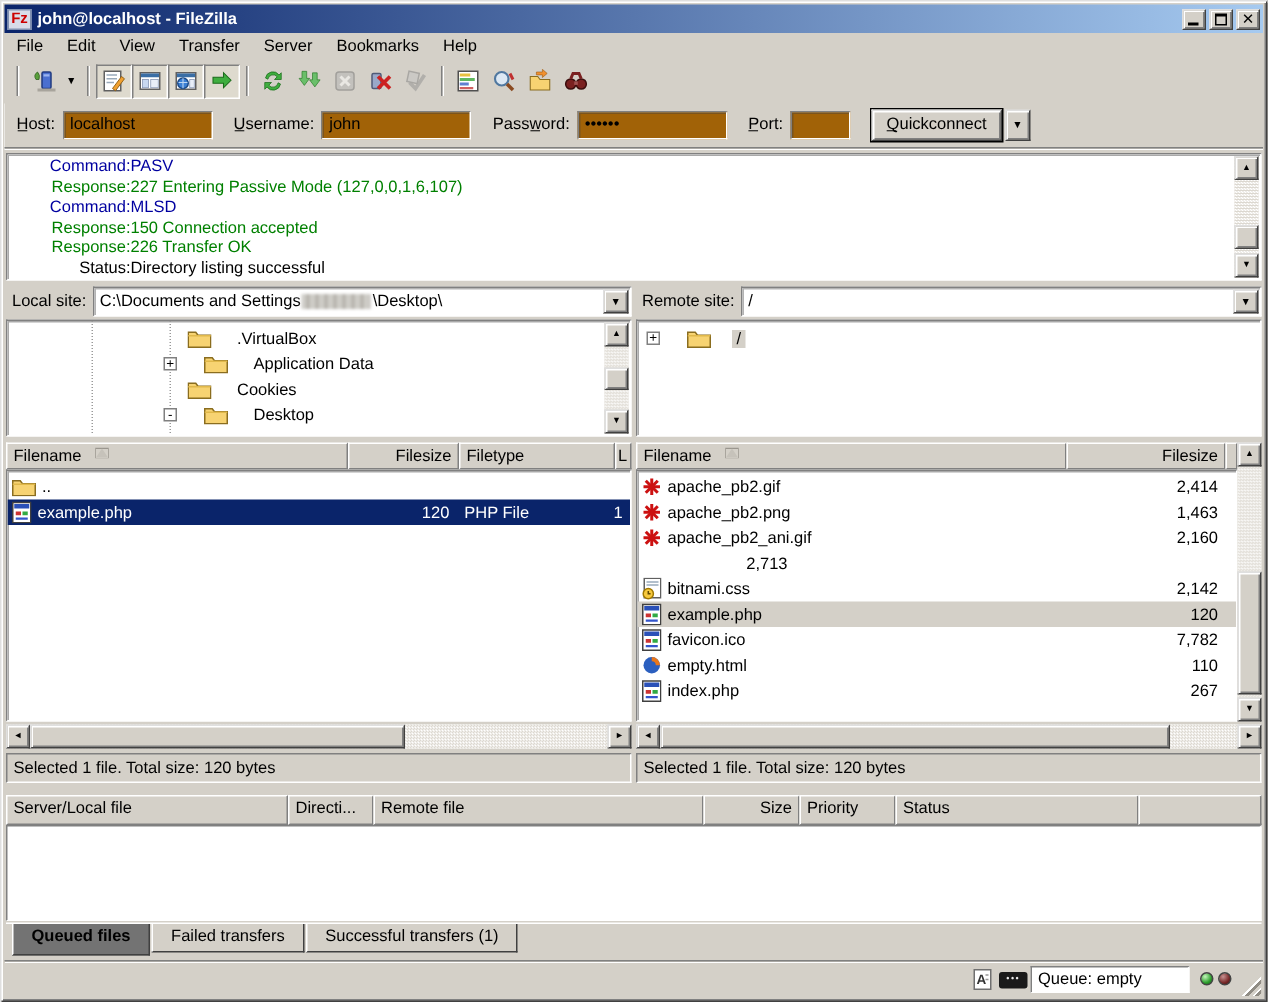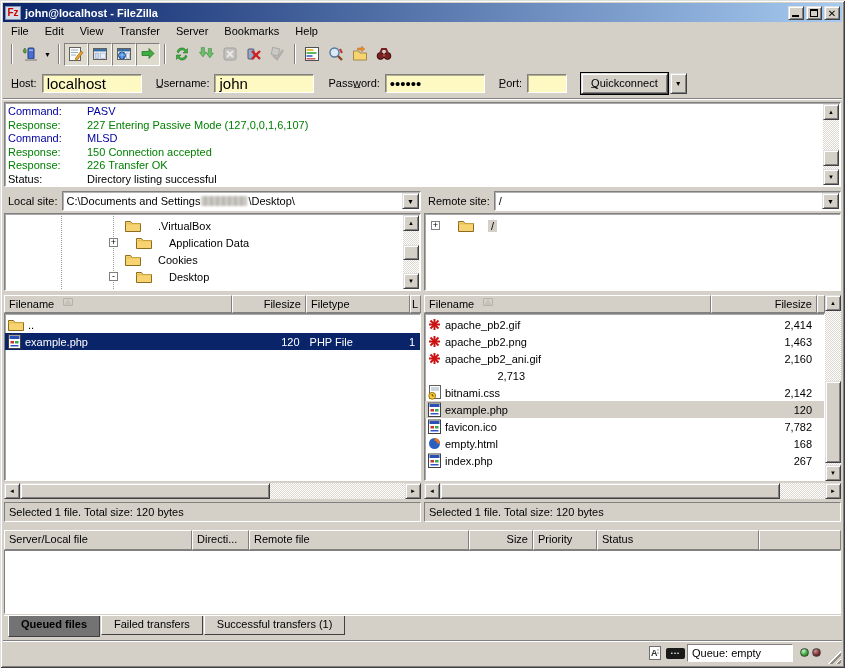--- a/index.html
+++ b/index.html
@@ -29,25 +29,25 @@
   
   .toolbar{left:3px;top:40px;right:3px;height:28px;display:flex;align-items:center;padding-left:4px;}
   .tsep{width:2px;height:20px;border-left:1px solid #808080;border-right:1px solid #fff;margin:0 4px;}
   .tbtn{width:24px;height:23px;display:flex;align-items:center;justify-content:center;background:transparent;border:1px solid transparent;}
   .tbtn.pressed{border-color:#808080 #fff #fff #808080;background:#dedace;}
   .tbtn.disabled{opacity:.5;filter:grayscale(1);}
   .tdd{width:13px;height:23px;display:flex;align-items:center;justify-content:center;font-size:7px;}
   
   .quickbar{left:3px;top:68px;right:3px;height:31px;display:flex;align-items:center;border-bottom:1px solid #808080;box-shadow:0 1px 0 #fff;padding-left:8px;}
   .qlabel{margin-right:5px;white-space:nowrap;}
-  .qinput{height:19px;background:#fef9c3;border:1px solid;border-color:#808080 #fff #fff #808080;box-shadow:inset 1px 1px 0 rgba(64,64,64,.4);font-family:inherit;font-size:15px;padding:1px 4px;margin-right:14px;}
+  .qinput{height:19px;background:#a16207;border:1px solid;border-color:#808080 #fff #fff #808080;box-shadow:inset 1px 1px 0 rgba(64,64,64,.4);font-family:inherit;font-size:11px;padding:1px 4px;margin-right:14px;}
   .qc-btn{height:21px;padding:0 9px;font-family:inherit;font-size:11px;background:#d4d0c8;border:1px solid;border-color:#dfdfdf #404040 #404040 #dfdfdf;box-shadow:inset 1px 1px 0 #fff, inset -1px -1px 0 #808080, 0 0 0 1px #000;}
   .qc-dd{width:17px;height:21px;margin-left:2px;display:flex;align-items:center;justify-content:center;font-size:7px;}
   
-  .log{left:4px;top:102px;width:837px;height:85px;background:#fff;overflow:hidden;}
+  .log{left:4px;top:102px;width:837px;height:85px;background:#fff;overflow:hidden;text-align:right;}
   .log-line{display:flex;line-height:13.5px;white-space:nowrap;}
   .log-label{width:82px;padding-left:3px;flex:none;}
   .t-command{color:#0000a0;}
   .t-response{color:#008000;}
   .t-status{color:#000;}
   
   .track{background:#f1efe9;background-image:repeating-conic-gradient(#fff 0 25%,#dcd8d0 0 50%);background-size:2px 2px;}
   .scbtn{width:16px;height:16px;display:flex;align-items:center;justify-content:center;font-size:6px;color:#000;}
   .scthumb{background:#d4d0c8;}
   .vsc{width:16px;}
@@ -487,21 +487,21 @@
         <span class="c-size" style="width:106px">7,782</span>
       </div>
       <div class="frow" style="top:121px">
         <span class="c-name" style="width:287px">
             <svg width="13" height="13">
               <circle cx="6.5" cy="6.5" r="5.5" fill="#2b5fbf"></circle>
               <path d="M6.5 1 A5.5 5.5 0 0 1 12 6.5 L9.2 6.5 A2.8 2.8 0 0 0 6.5 3.8 z" fill="#e8761a"></path>
             </svg>
             <span>empty.html</span>
           </span>
-        <span class="c-size" style="width:106px">168</span>
+        <span class="c-size" style="width:106px">110</span>
       </div>
       <div class="frow" style="top:138px">
         <span class="c-name" style="width:287px">
             <svg width="13" height="15" viewBox="0 0 13 15">
               <rect x=".5" y="1" width="12" height="13.5" fill="#fff" stroke="#404040"></rect>
               <rect x="1.5" y="2" width="10" height="3" fill="#2a50b8"></rect>
               <rect x="2.5" y="7" width="3.5" height="2.5" fill="#cc3333"></rect>
               <rect x="7" y="7" width="3.5" height="2.5" fill="#33aa44"></rect>
               <rect x="2.5" y="11" width="8" height="1.5" fill="#3355cc"></rect>
             </svg>

